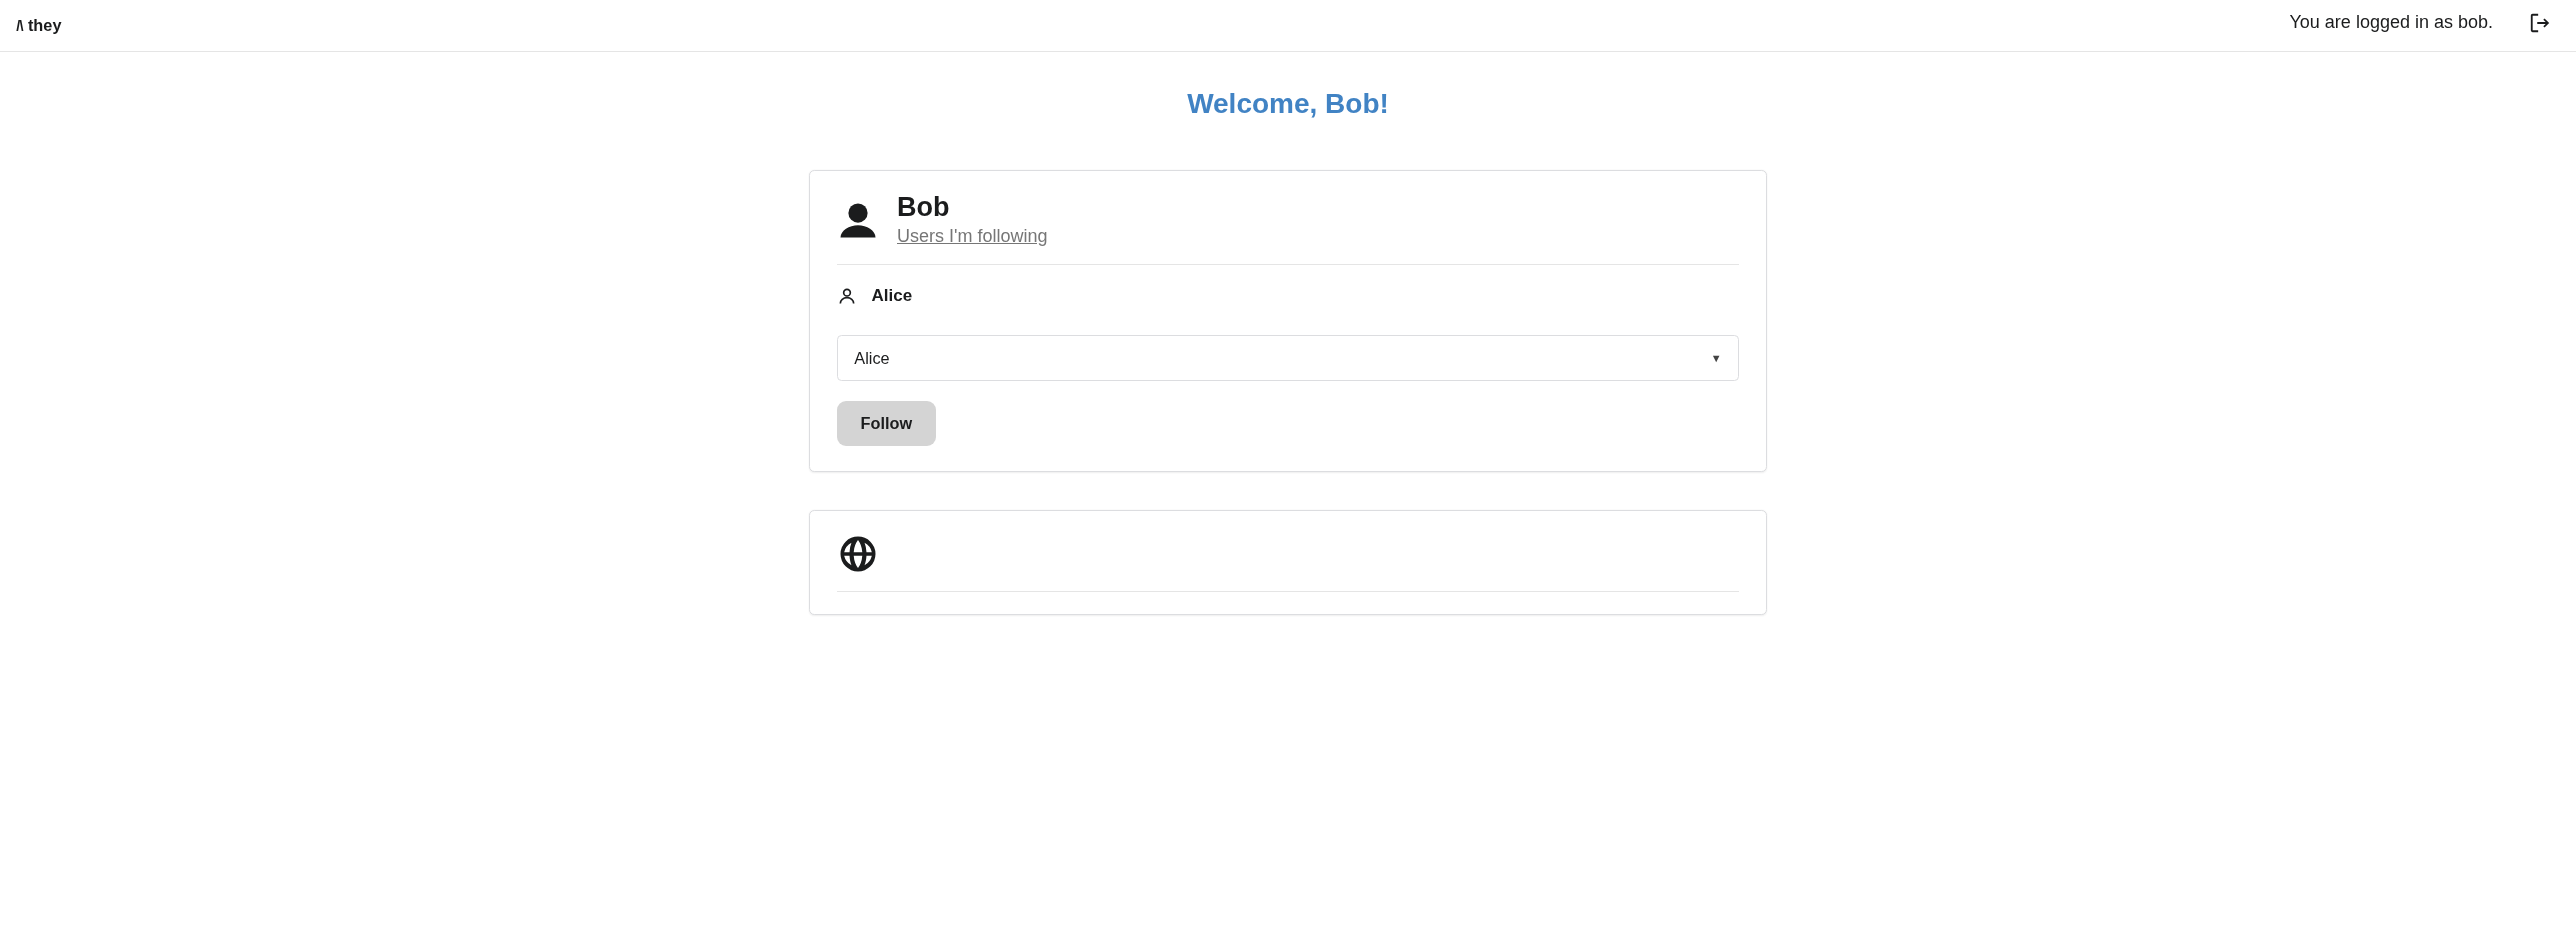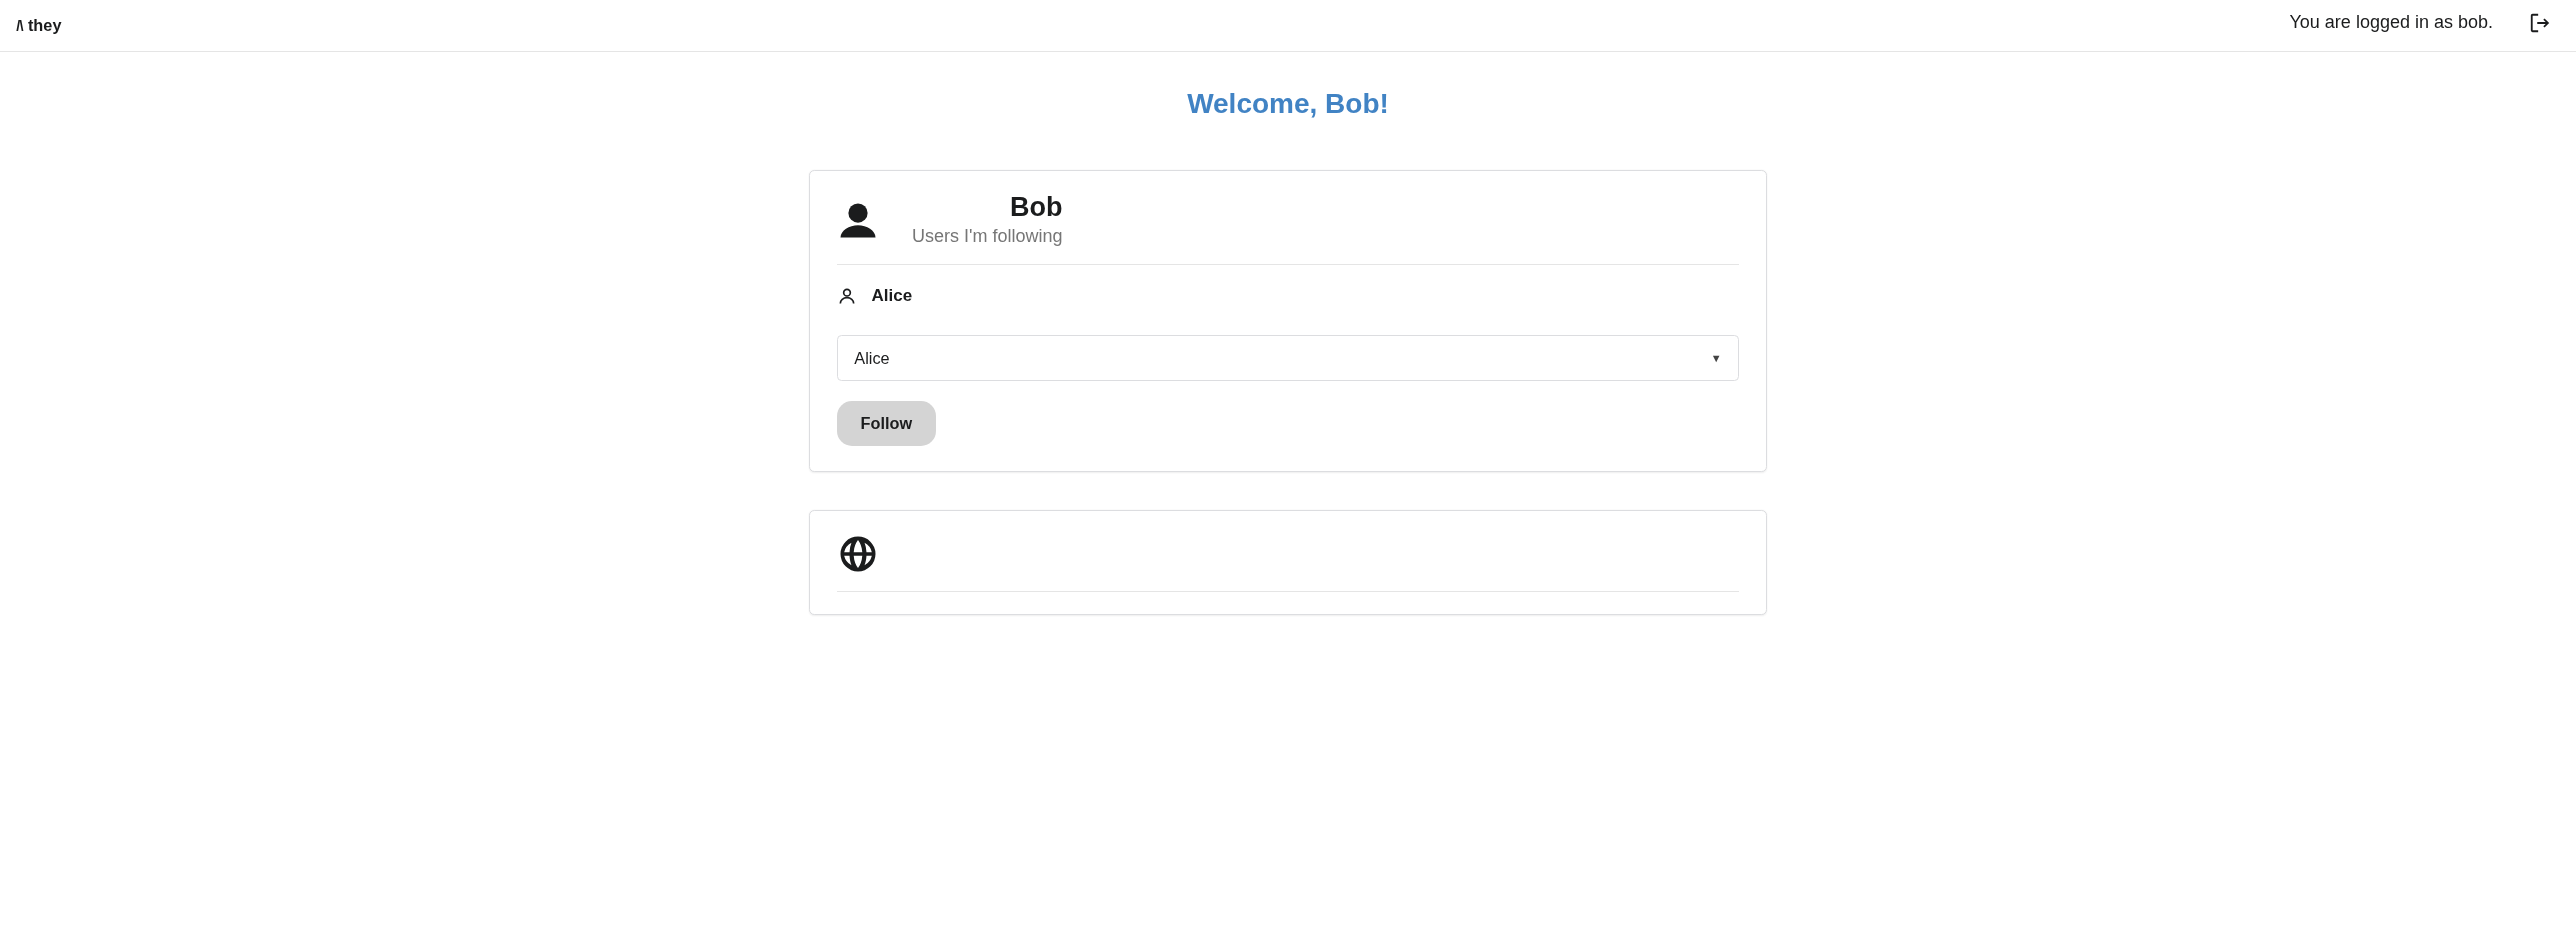--- a/index.html
+++ b/index.html
@@ -61,38 +61,38 @@
       border-radius: 5.4px;
       margin-bottom: 38px;
       padding: 0;
       background: #fff;
       box-shadow: 0 0.9px 1.8px rgba(34,36,38,0.08);
     }
     .card-header {
       display: flex;
       align-items: center;
       padding: 22px 27px 16.3px 27px;
-      gap: 33px;
-      text-align: right;
+      gap: 18px;
     }
     .card-header .hicon {
       width: 42px;
       height: 42px;
       flex-shrink: 0;
     }
     .card-title {
       font-size: 27px;
       font-weight: 700;
       color: #1b1c1d;
       line-height: 1.1;
     }
     .card-sub {
       font-size: 18px;
       color: #767676;
       margin-top: 3.6px;
+      text-decoration: underline;
     }
     .divider {
       border: none;
       border-top: 0.9px solid #e5e5e5;
       margin: 0 27px;
     }
     .list {
       padding: 16.3px 27px 3.6px 27px;
     }
     .list-item {
@@ -126,21 +126,21 @@
       background: #fff;
     }
     .dropdown .caret {
       font-size: 11px;
       color: #444;
     }
     .follow-btn {
       margin-top: 20px;
       background: #d4d4d4;
       border: none;
-      border-radius: 15px;
+      border-radius: 9px;
       padding: 12.6px 23.5px;
       font-size: 16.3px;
       font-weight: 600;
       color: #1b1c1d;
       cursor: pointer;
     }
     .network-body {
       padding: 0 27px 22px 27px;
     }
   </style>

